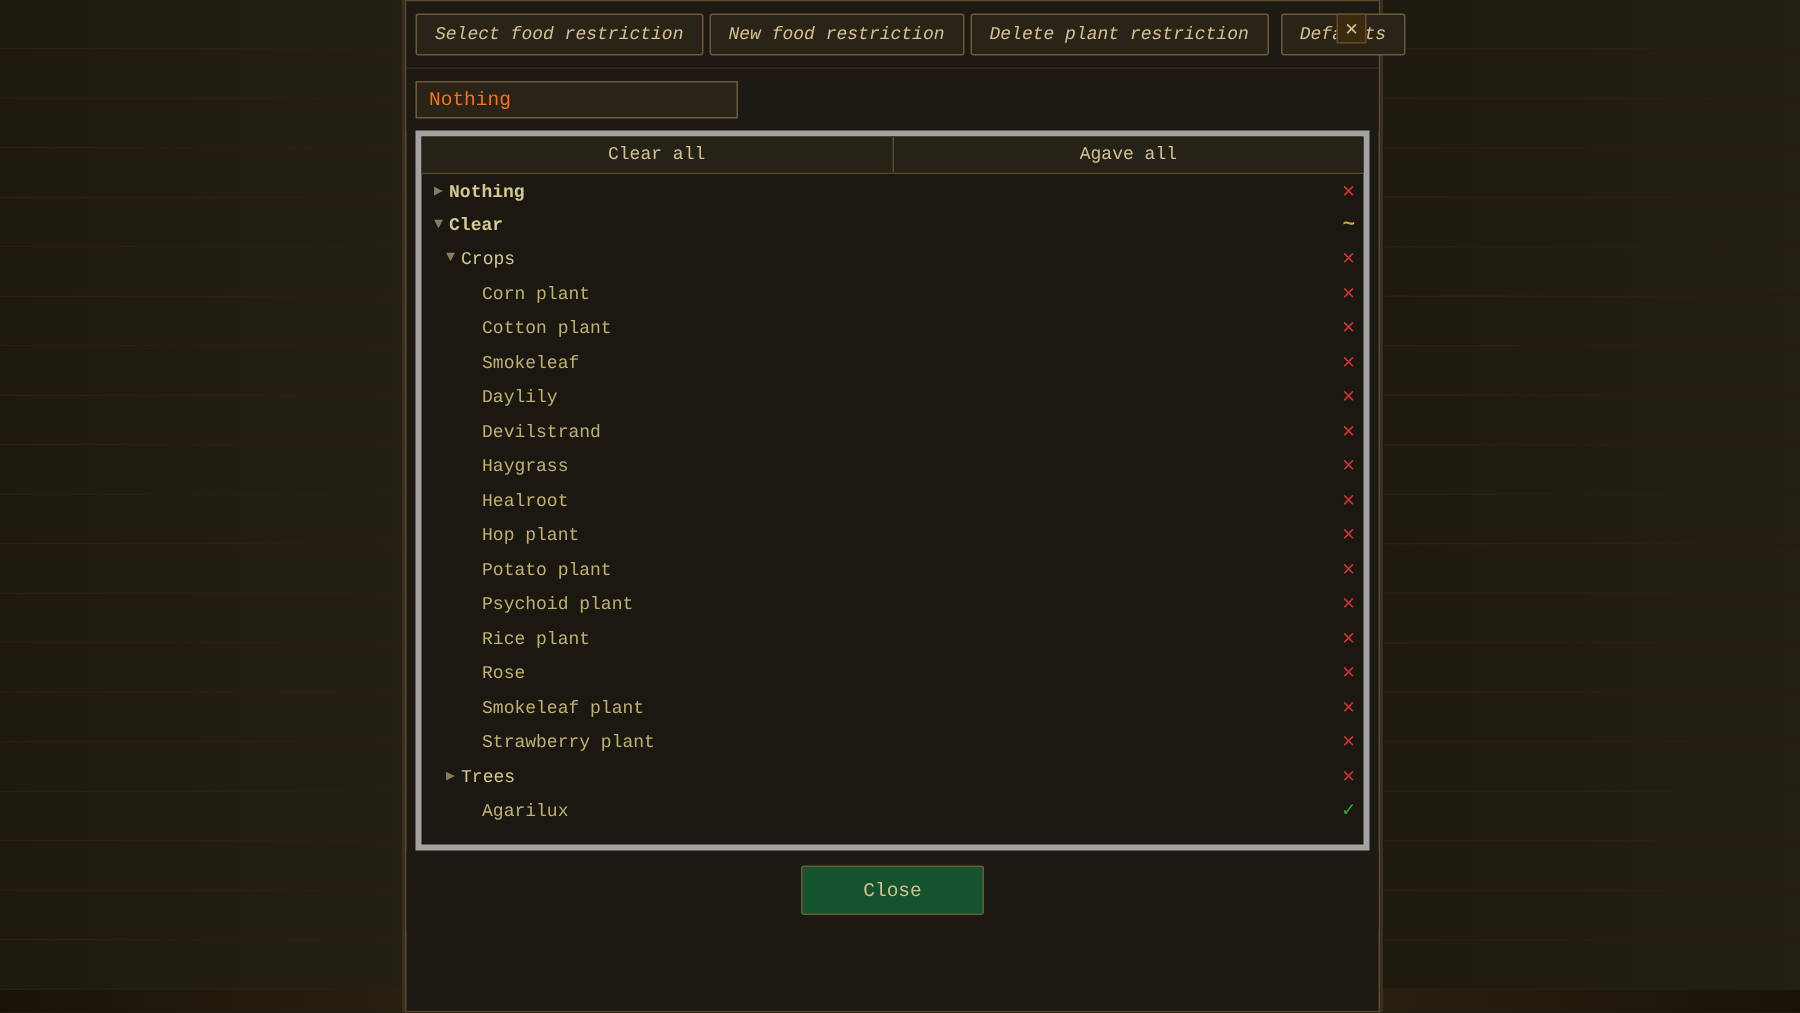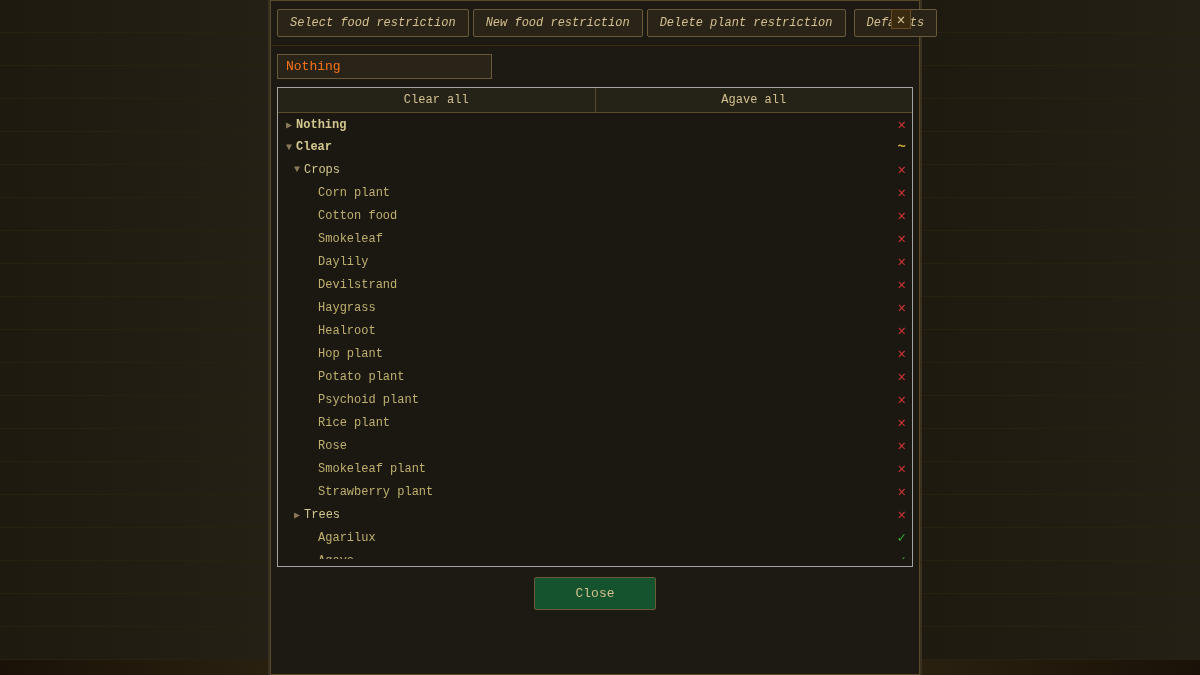--- a/index.html
+++ b/index.html
@@ -116,21 +116,21 @@
       background: #2a2418;
       border: 1px solid #6a5a3a;
       color: #f97316;
       font-family: Liberation Mono, monospace;
       font-size: 13px;
     }
 
     
     .list-container {
       margin: 0 6px;
-      border: 1px solid #a3a3a3;
+      border: 4px solid #a3a3a3;
       background: #1a1810;
       height: 480px;
       overflow: hidden;
       position: relative;
     }
 
     
     .list-header {
       display: flex;
       border-bottom: 1px solid #5a4a2a;
@@ -344,21 +344,21 @@
           <span>Crops</span>
           <span class="status-icon status-x">✕</span>
         </div>
         <div class="list-item sub-item">
           <span class="expand-icon" style="visibility:hidden">▶</span>
           <span>Corn plant</span>
           <span class="status-icon status-x">✕</span>
         </div>
         <div class="list-item sub-item">
           <span class="expand-icon" style="visibility:hidden">▶</span>
-          <span>Cotton food</span>
+          <span>Cotton plant</span>
           <span class="status-icon status-x">✕</span>
         </div>
         <div class="list-item sub-item">
           <span class="expand-icon" style="visibility:hidden">▶</span>
           <span>Smokeleaf</span>
           <span class="status-icon status-x">✕</span>
         </div>
         <div class="list-item sub-item">
           <span class="expand-icon" style="visibility:hidden">▶</span>
           <span>Daylily</span>

